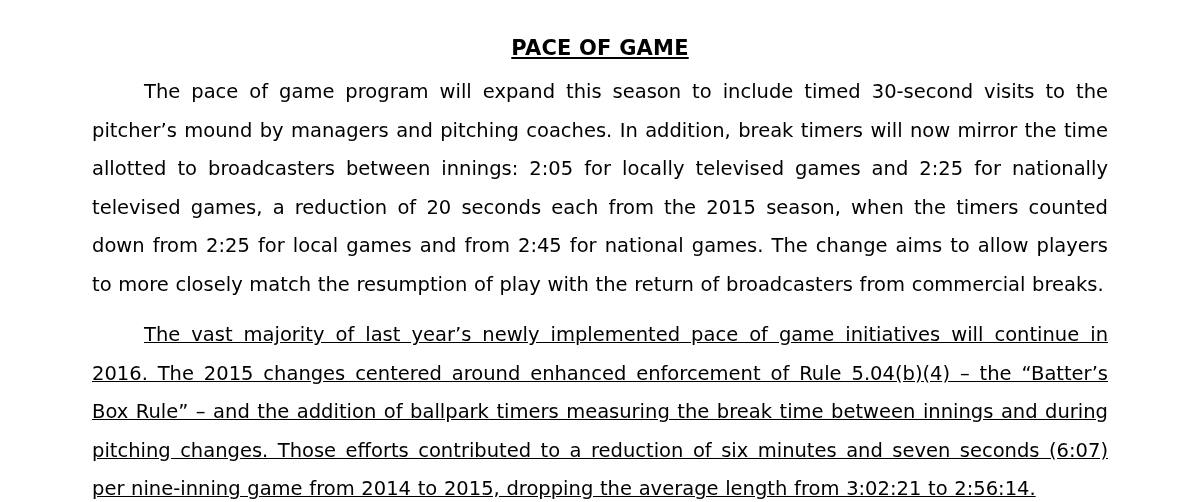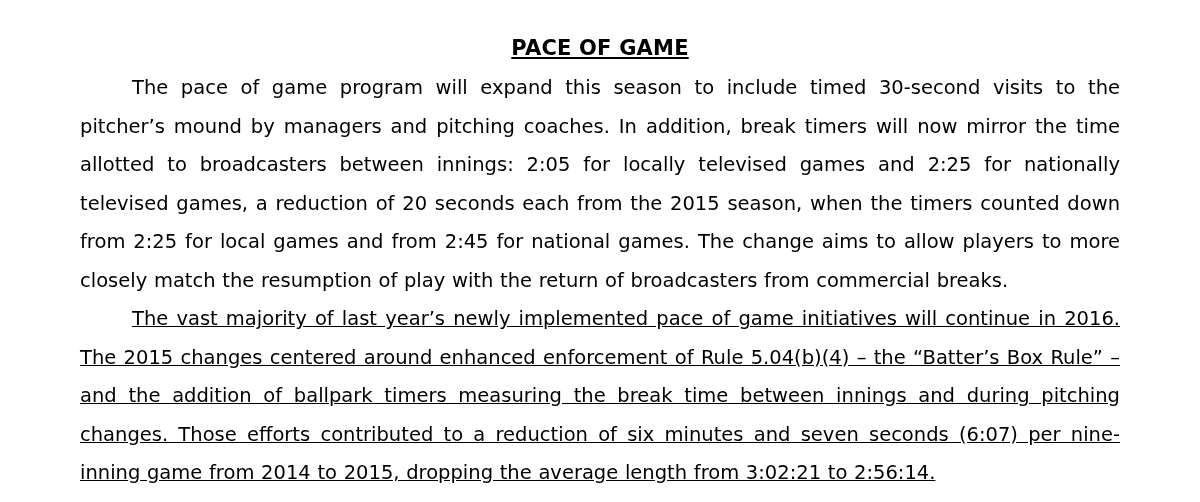--- a/index.html
+++ b/index.html
@@ -28,21 +28,21 @@
     text-decoration: underline;
     letter-spacing: 0.2px;
     margin: 0 0 8px 0;
     line-height: 1.2;
   }
   .para {
     font-size: 19.5px;
     line-height: 38.5px;
     text-align: justify;
     text-justify: inter-word;
-    margin: 0;
+    margin: 12px;
     text-indent: 52px;
     hyphens: none;
     word-spacing: 0.5px;
   }
   .para + .para {
     margin-top: 0;
     text-decoration: underline;
   }
   
 </style>

